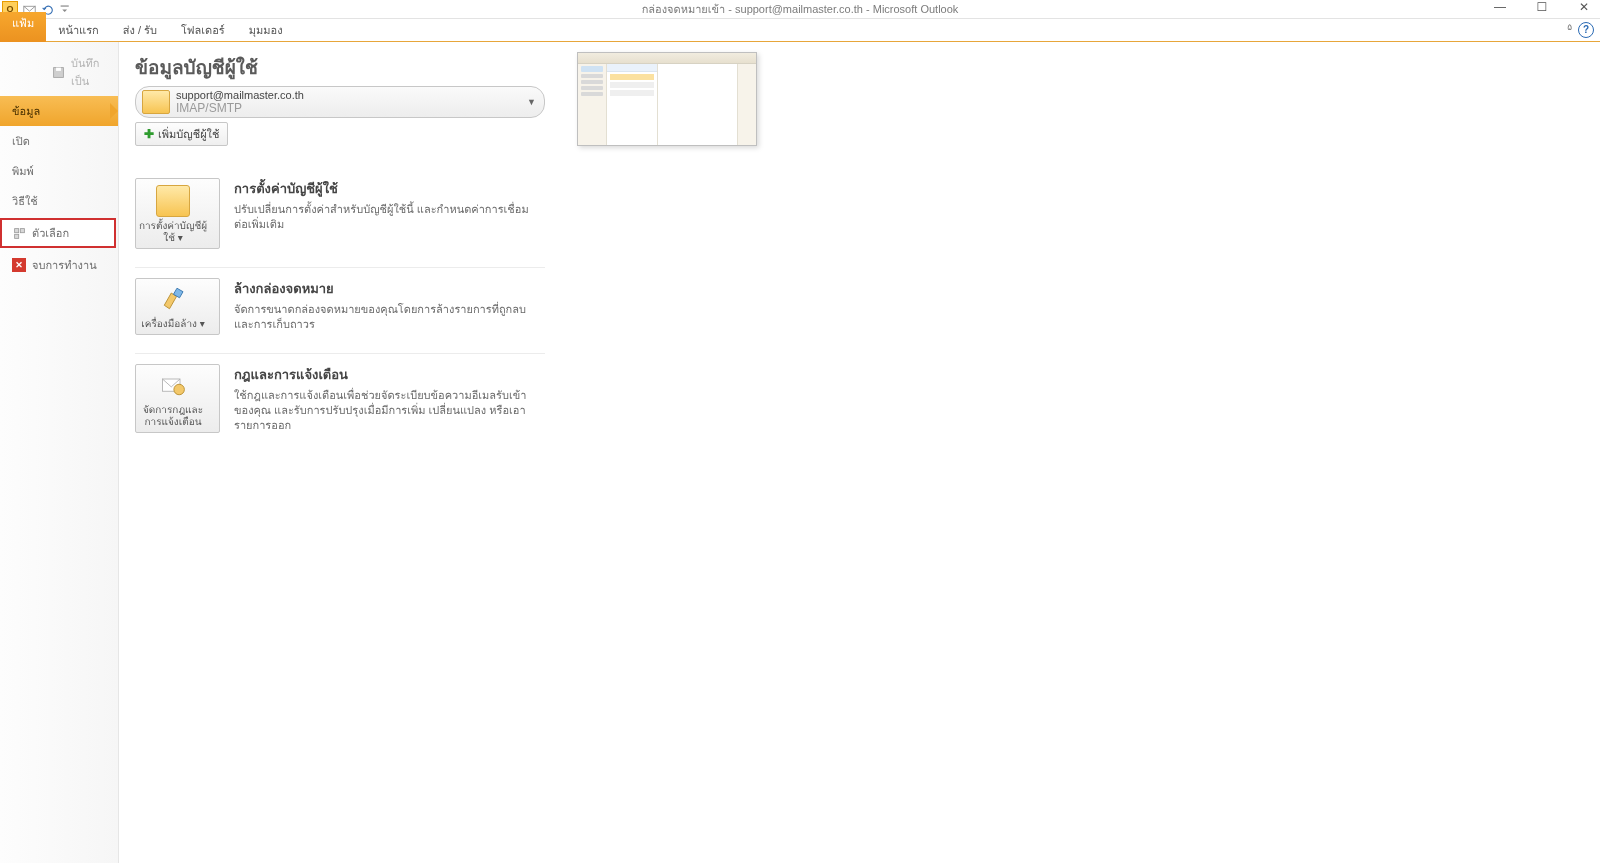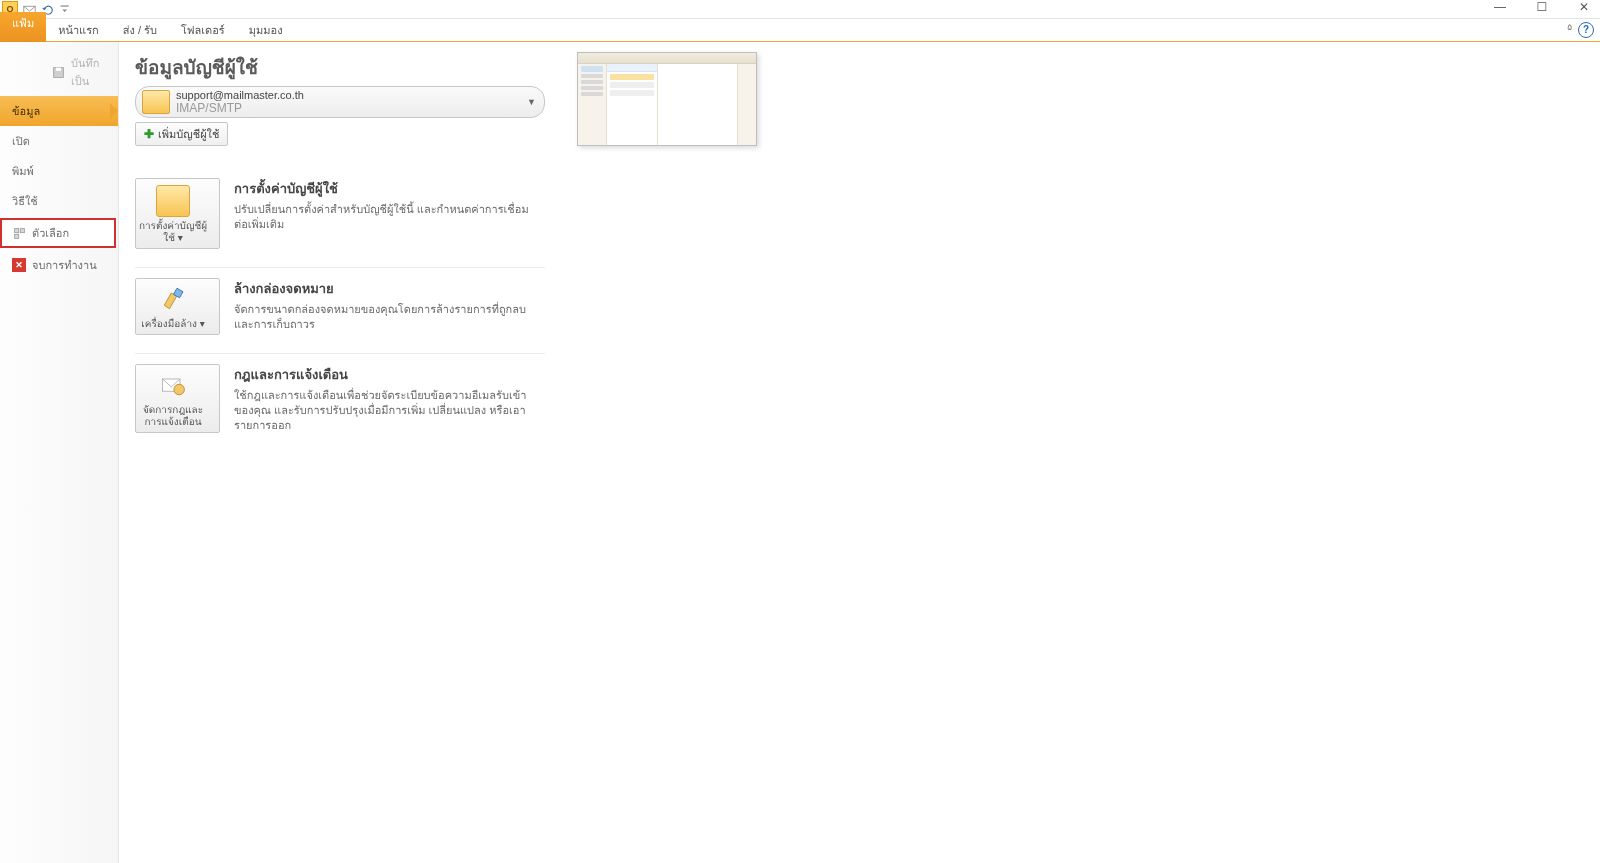--- a/index.html
+++ b/index.html
@@ -378,20 +378,21 @@
           <path d="M2 6 L4 8 L6 6" fill="none" stroke="#3a72b5" stroke-width="1.4"></path>
         </svg>
     </div>
     <div class="qat-icon">
       <svg width="13" height="13" viewBox="0 0 16 16">
           <rect x="2" y="3" width="10" height="1.5" fill="#8a8a8a"></rect>
           <path d="M4 8 L7 11 L10 8" fill="#8a8a8a"></path>
         </svg>
     </div>
   </div>
+  <div class="app-title">กล่องจดหมายเข้า - support@mailmaster.co.th - Microsoft Outlook</div>
   <div class="win-controls">
     <span>—</span>
     <span>☐</span>
     <span>✕</span>
   </div>
 </div>
 
 <div class="ribbon-tabs">
   <div class="tab-file">แฟ้ม</div>
   <div class="tab">หน้าแรก</div>

